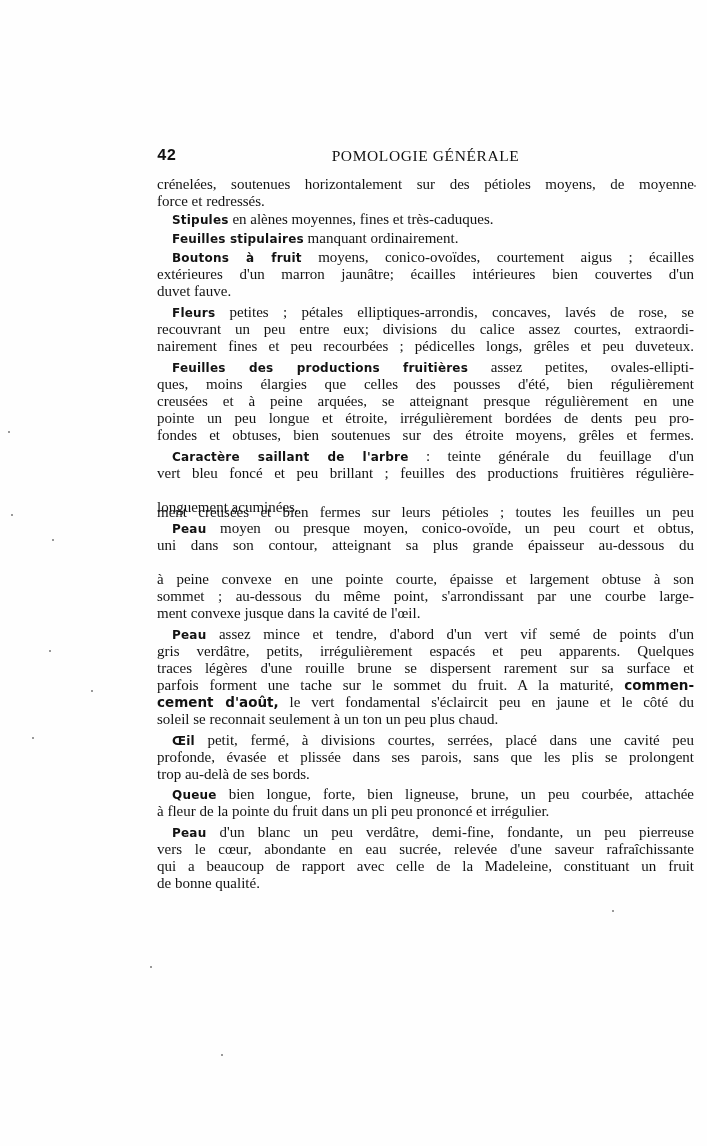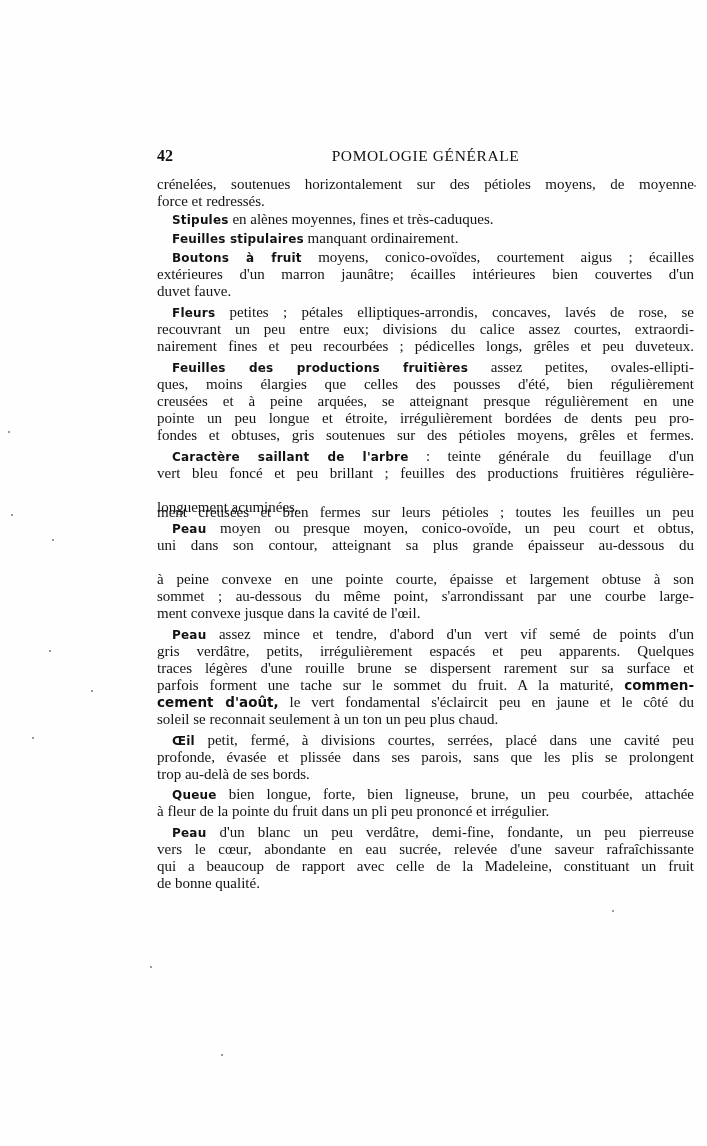--- a/index.html
+++ b/index.html
@@ -1,20 +1,20 @@
 <!DOCTYPE html>
 <html><head>
 <meta charset="utf-8">
 <style>
   html, body { margin: 0; padding: 0; background: #ffffff; }
   body { width: 707px; height: 1146px; position: relative; overflow: hidden; }
   .page { position: absolute; left: 0; top: 0; width: 707px; height: 1146px; background: #fefefe; }
   .header { position: absolute; left: 157px; top: 147px; width: 537px; height: 20px;
             font-family: "Liberation Serif", serif; font-size: 15.5px; color: #111; }
-  .pagenum { position: absolute; left: 0; top: 0; font-weight: bold; font-size: 16px; }
+  .pagenum { position: absolute; left: 0; top: 0; font-weight: bold; font-size: 16px; font-family: Liberation Mono, monospace; }
   .running { position: absolute; left: 0; right: 0; top: 0; text-align: center; letter-spacing: 0.6px; }
   .line { position: absolute; left: 157px; width: 537px; height: 17px; white-space: nowrap;
           font-family: "Liberation Serif", serif; font-size: 15px; line-height: 17px; color: #121212;
           text-align: justify; text-align-last: justify; }
   .line.last { text-align-last: left; }
   .line .term { font-family: "DejaVu Sans", sans-serif; font-weight: bold; font-size: 12px; letter-spacing: 0.2px; }
   .line .inlinebold { font-family: "DejaVu Sans", sans-serif; font-weight: bold; font-size: 13.5px; }
   .speck { position: absolute; width: 2px; height: 2px; background: #777; border-radius: 1px; }
 </style>
 </head>
@@ -39,21 +39,21 @@
   <div class="line last" style="top:283px"><span>duvet fauve.</span></div>
 
   <div class="line" style="top:304px"> <span class="term">Fleurs</span><span> petites ; pétales elliptiques-arrondis, concaves, lavés de rose, se</span></div>
   <div class="line" style="top:321px"><span>recouvrant un peu entre eux; divisions du calice assez courtes, extraordi-</span></div>
   <div class="line" style="top:338px"><span>nairement fines et peu recourbées ; pédicelles longs, grêles et peu duveteux.</span></div>
 
   <div class="line" style="top:359px"> <span class="term">Feuilles des productions fruitières</span><span> assez petites, ovales-ellipti-</span></div>
   <div class="line" style="top:376px"><span>ques, moins élargies que celles des pousses d'été, bien régulièrement</span></div>
   <div class="line" style="top:393px"><span>creusées et à peine arquées, se atteignant presque régulièrement en une</span></div>
   <div class="line" style="top:410px"><span>pointe un peu longue et étroite, irrégulièrement bordées de dents peu pro-</span></div>
-  <div class="line" style="top:427px"><span>fondes et obtuses, gris soutenues sur des pétioles moyens, grêles et fermes.</span></div>
+  <div class="line" style="top:427px"><span>fondes et obtuses, bien soutenues sur des étroite moyens, grêles et fermes.</span></div>
 
   <div class="line" style="top:465px"><span>vert bleu foncé et peu brillant ; feuilles des productions fruitières régulière-</span></div>
   <div class="line" style="top:448px"> <span class="term">Caractère saillant de l'arbre</span><span> : teinte générale du feuillage d'un</span></div>
   <div class="line" style="top:504px"><span>ment creusées et bien fermes sur leurs pétioles ; toutes les feuilles un peu</span></div>
   <div class="line last" style="top:499px"><span>longuement acuminées.</span></div>
 
   <div class="line" style="top:520px"> <span class="term">Peau</span><span> moyen ou presque moyen, conico-ovoïde, un peu court et obtus,</span></div>
   <div class="line" style="top:537px"><span>uni dans son contour, atteignant sa plus grande épaisseur au-dessous du</span></div>
   <div class="line" style="top:571px"><span>à peine convexe en une pointe courte, épaisse et largement obtuse à son</span></div>
   <div class="line" style="top:588px"><span>sommet ; au-dessous du même point, s'arrondissant par une courbe large-</span></div>

